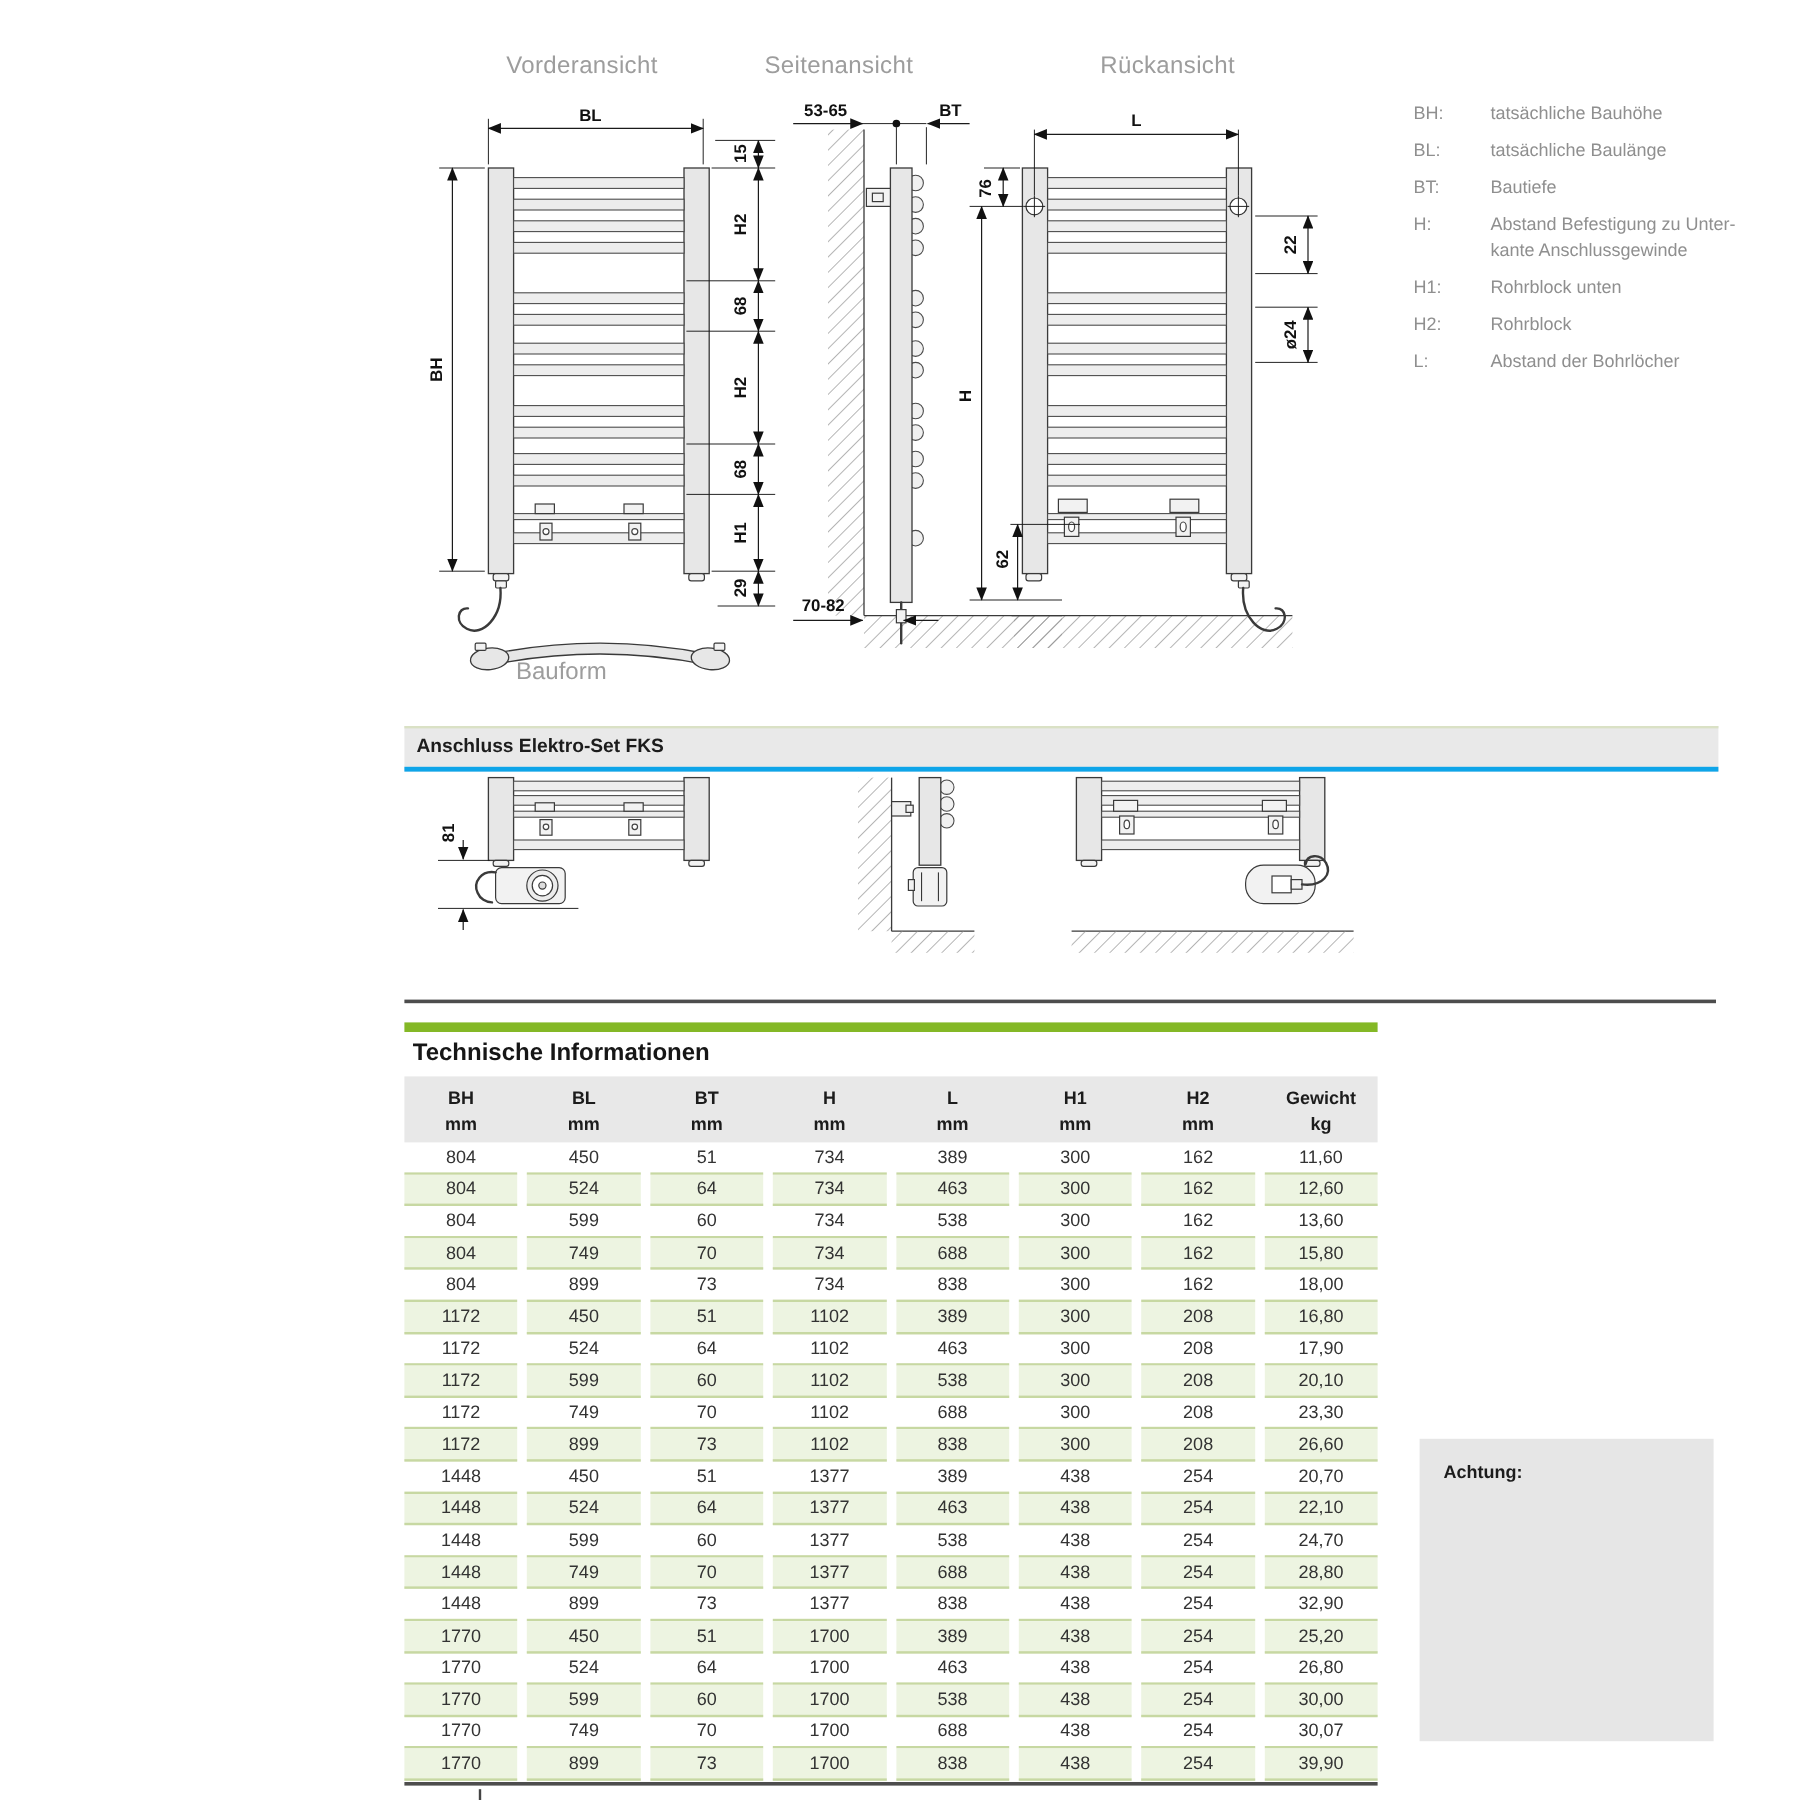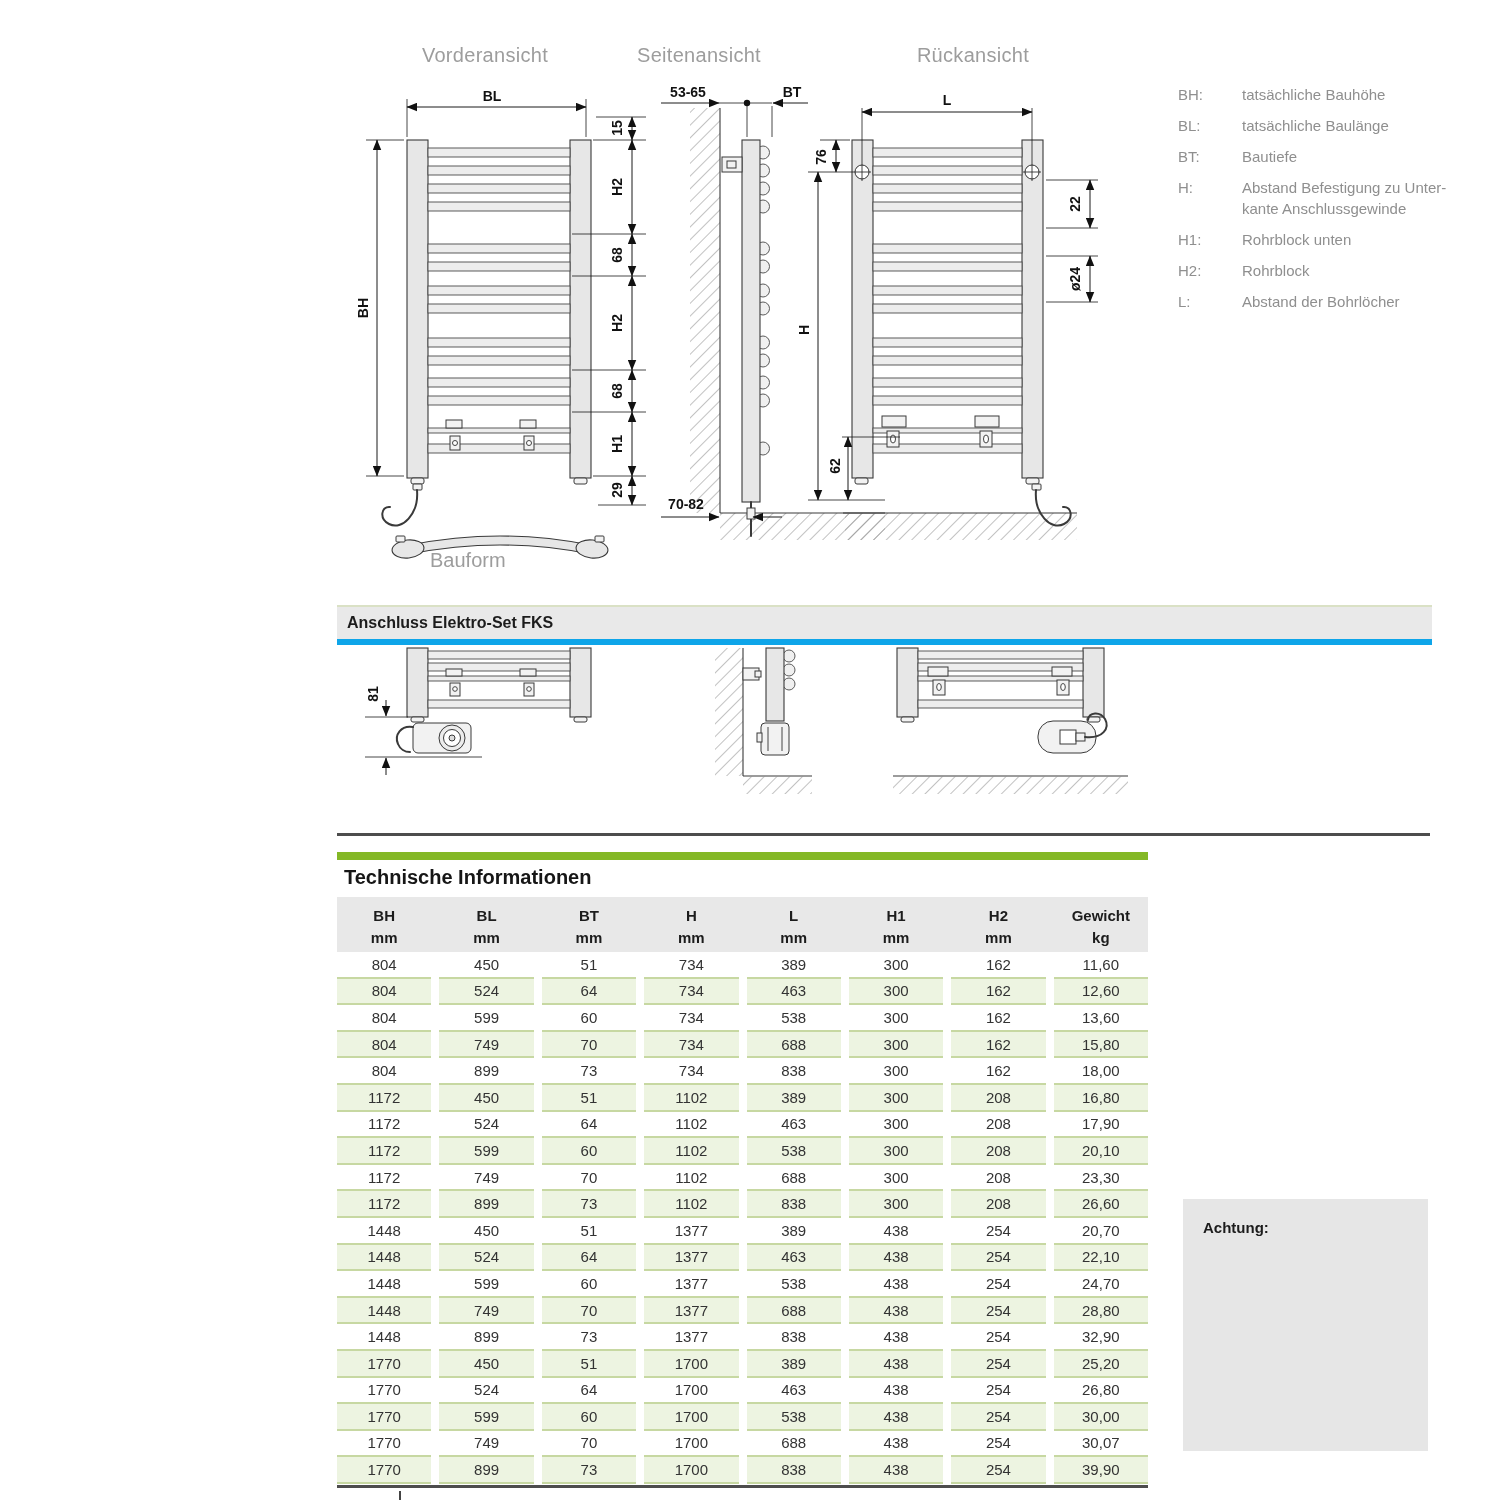--- a/index.html
+++ b/index.html
@@ -7,21 +7,21 @@
         font-family:"Liberation Sans",sans-serif;color:#1c1c1c;}
   .abs{position:absolute;}
   .view-title{font-size:20px;color:#9d9d9d;text-align:center;letter-spacing:.3px;}
   .bauform{font-size:20px;color:#9d9d9d;}
   
   .legend{font-size:15px;color:#8f8f8f;line-height:21px;}
   .leg-row{display:flex;margin-bottom:10px;}
   .leg-key{width:64px;flex:0 0 64px;}
   .leg-text{flex:1;}
   
-  .fks-band{background:#e9e9e9;border-top:2px solid #dae1c5;border-bottom:6px solid #0ea5e9;
+  .fks-band{background:#e9e9e9;border-top:2px solid #dae1c5;border-bottom:4px solid #0ea5e9;
             display:flex;align-items:center;}
   .fks-band .t{font-size:16px;font-weight:bold;color:#1c1c1c;padding-left:10px;}
   .note{font-size:15px;color:#8f8f8f;}
   .rule-dark{background:#4d4d4d;}
   .accent-bar{background:var(--accent,#84b826);}
   
   .tbl-title{font-size:20px;font-weight:bold;color:#161616;}
   .t-head{background:#e8e8e8;display:grid;grid-template-columns:repeat(8,1fr);column-gap:8px;
           align-items:center;}
   .t-hcell{text-align:center;font-size:15px;font-weight:bold;line-height:22px;padding-top:5px;}

